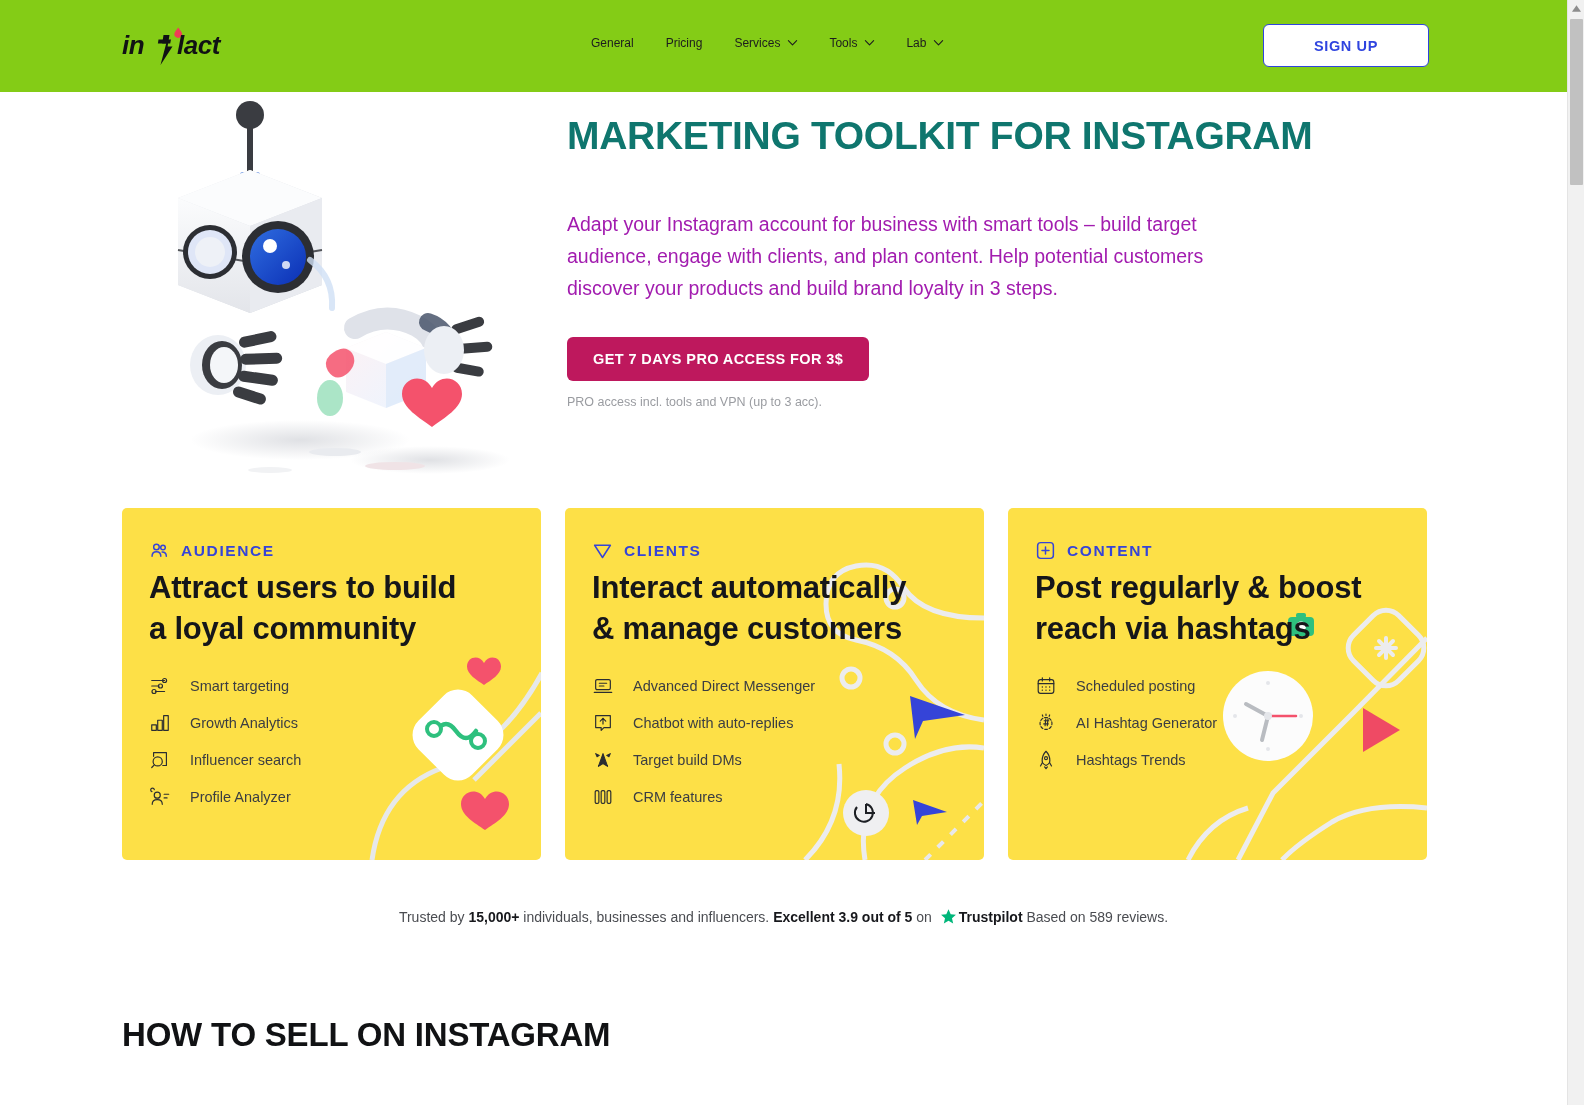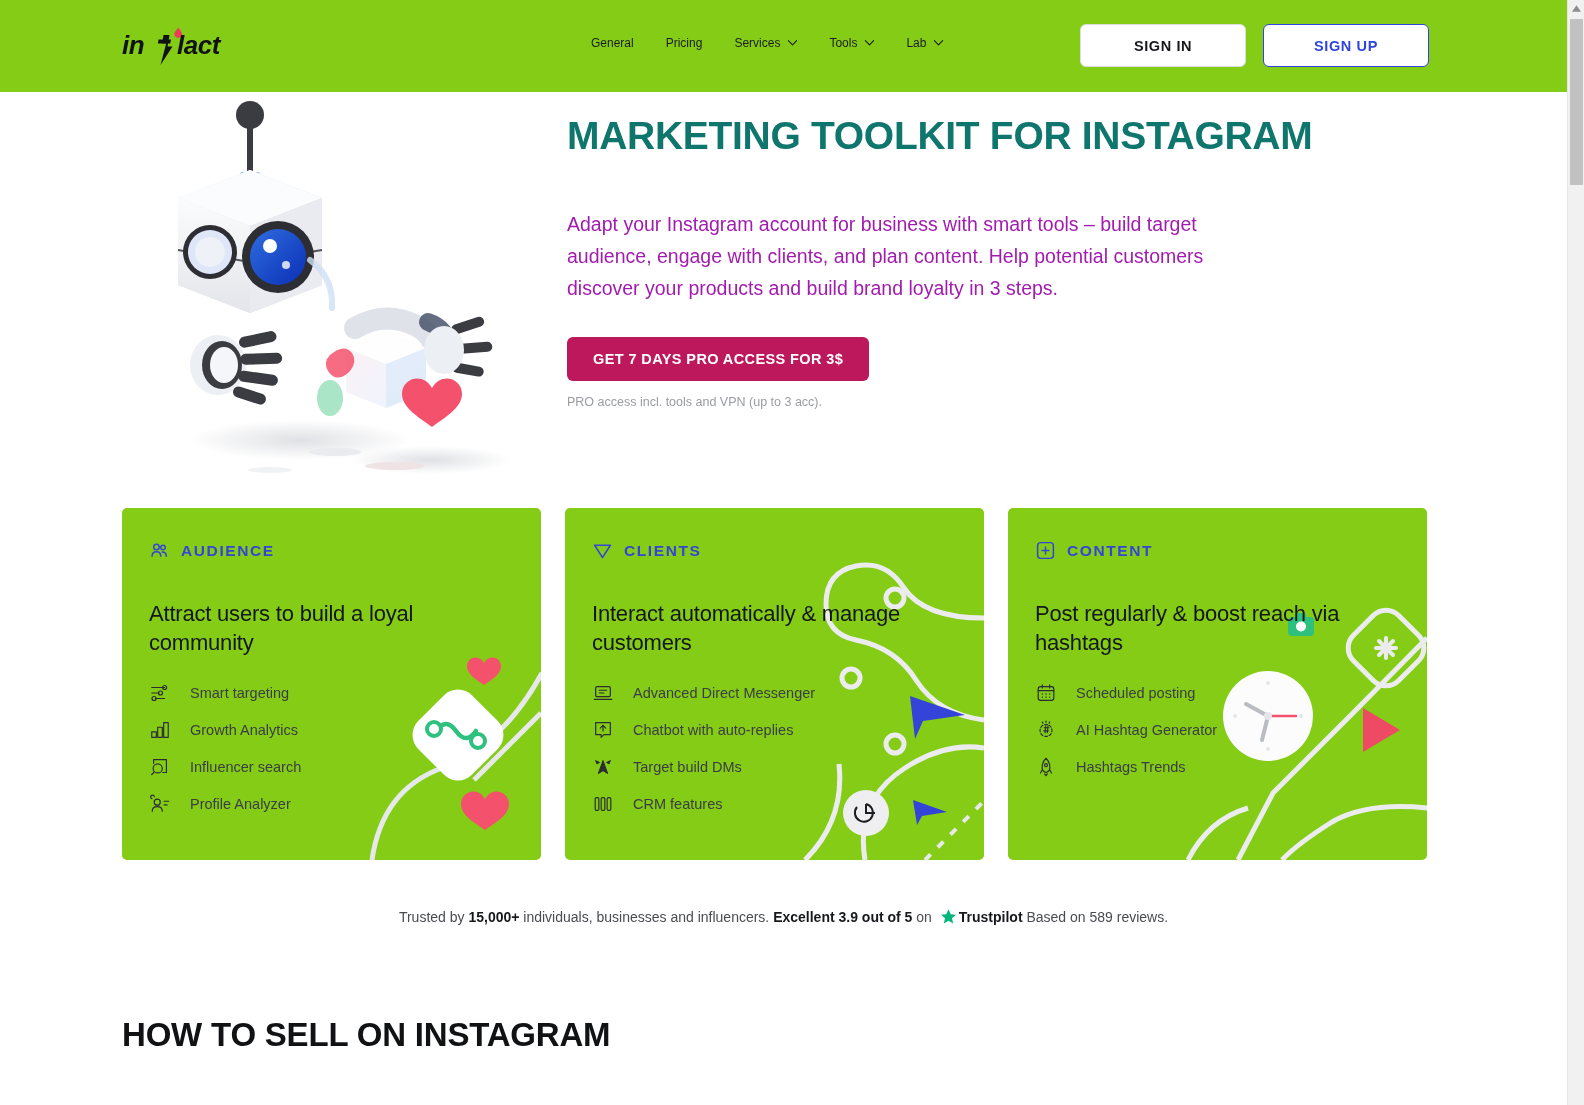--- a/index.html
+++ b/index.html
@@ -105,34 +105,34 @@
 
   
   .cards {
     position: absolute; left: 122px; top: 508px;
     width: 1307px; height: 352px;
     display: flex; gap: 24px;
   }
   .card {
     position: relative;
     width: 419px; height: 352px;
-    background: #84cc16;
+    background: #fde047;
     border-radius: 5px;
     overflow: hidden;
   }
   .card-inner { position: relative; z-index: 3; padding: 32px 0 0 27px; }
   .card-kicker {
     display: flex; align-items: center; gap: 11px;
     color: #3544d8; font-size: 15.5px; font-weight: bold;
     letter-spacing: 1.6px;
   }
   .card-kicker .ic { width: 21px; height: 21px; display: block; }
   .card-title {
-    margin-top: 38px;
-    font-size: 22px; font-weight: normal; color: #15161a;
+    margin-top: 7px;
+    font-size: 31px; font-weight: bold; color: #15161a;
     line-height: 1.32; letter-spacing: -0.2px; max-width: 330px;
   }
   .feature-list { margin-top: 25px; display: flex; flex-direction: column; gap: 15px; }
   .feature {
     display: flex; align-items: center; gap: 19px;
     font-size: 14.5px; color: #3b3d42;
   }
   .feature .fic { width: 22px; height: 22px; flex: 0 0 22px; display: block; }
   .card-deco { position: absolute; inset: 0; z-index: 1; pointer-events: none; }
 
@@ -205,21 +205,20 @@
         <span>Lab</span>
         <span class="chev">
           <svg width="11" height="11" viewBox="0 0 12 12">
               <path d="M1.5 4 L6 8.5 L10.5 4" stroke="#1c1c1e" stroke-width="1.2" fill="none" stroke-linecap="round" stroke-linejoin="round"></path>
             </svg>
         </span>
       </div>
     </nav>
 
     <div class="auth">
-      <div class="btn-auth btn-signin">SIGN IN</div>
       <div class="btn-auth btn-signup">SIGN UP</div>
     </div>
   </div>
 
   <div class="hero-art">
     <svg width="410" height="400" viewBox="0 0 410 400" xmlns="http://www.w3.org/2000/svg">
       <defs>
         <linearGradient id="cubeFace" x1="0" y1="0" x2="0" y2="1">
           <stop offset="0" stop-color="#fbfcfd"></stop>
             <stop offset="1" stop-color="#e3e5ea"></stop>

